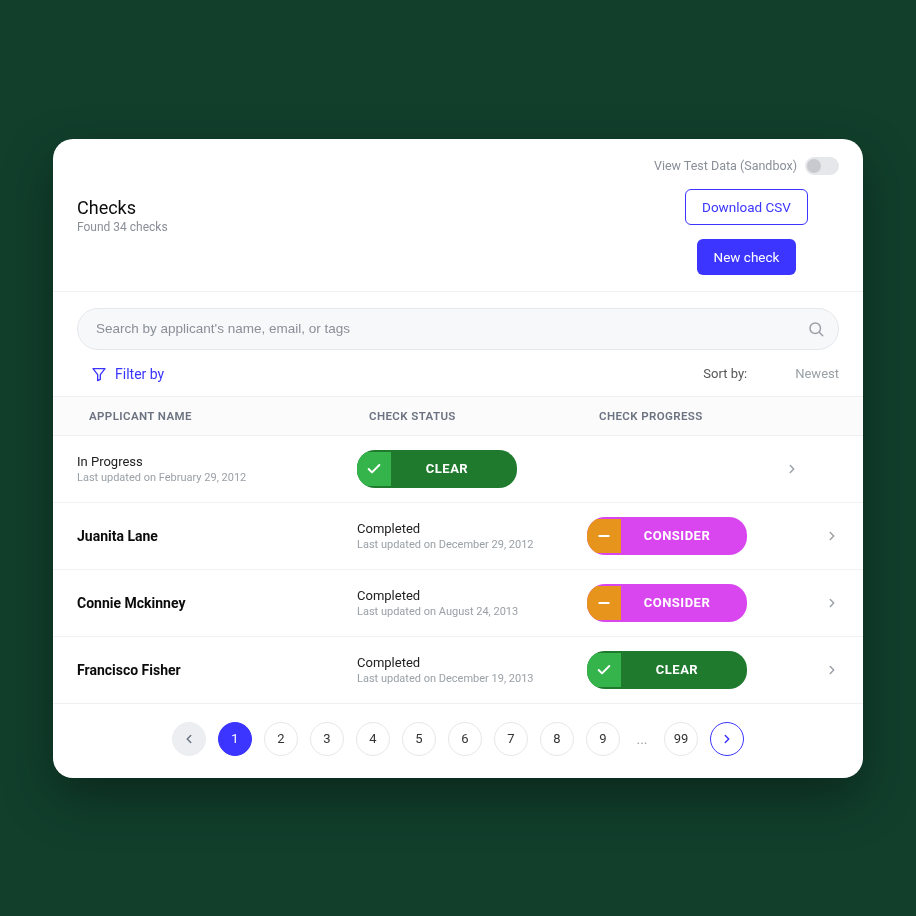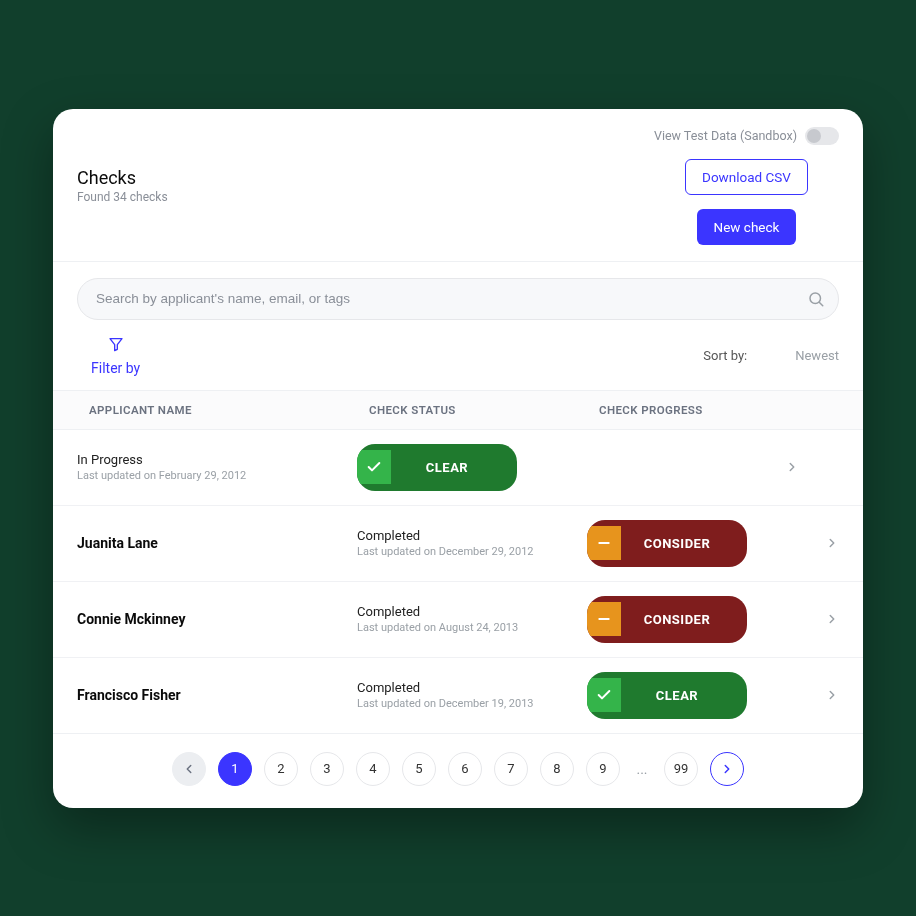--- a/index.html
+++ b/index.html
@@ -121,21 +121,20 @@
     padding: 16px 24px 14px 24px;
   }
   .filter-by {
     display: inline-flex;
     align-items: center;
     gap: 8px;
     color: #3b35ff;
     font-size: 14px;
     cursor: pointer;
     padding-left:14px;
-    flex-direction:column;
   }
   .sort {
     display: flex;
     align-items: center;
     gap: 48px;
     font-size: 13px;
   }
   .sort .label { color: #555; }
   .sort .value { color: #9aa0a6; }
   .table {
@@ -175,21 +174,21 @@
     color: #9aa0a6;
     margin-top: 2px;
   }
   .progress {
     display: flex;
     justify-content: flex-start;
   }
   .pill {
     display: inline-flex;
     align-items: center;
-    height: 47px;
+    height: 38px;
     border-radius: 18px;
     overflow: hidden;
     min-width: 160px;
     justify-content: center;
   }
   .pill .circle {
     width: 34px;
     height: 34px;
     display: flex;
     align-items: center;
@@ -201,21 +200,21 @@
     flex: 1;
     text-align: center;
     color: #fff;
     font-size: 13px;
     font-weight: 700;
     letter-spacing: 0.5px;
     padding-right: 14px;
   }
   .pill.clear { background: #1f7a2e; }
   .pill.clear .circle { background: #34b44a; }
-  .pill.consider { background: #7f1d1d; }
+  .pill.consider { background: #d946ef; }
   .pill.consider .circle { background: #e7941d; }
   .row-chevron {
     display: flex;
     justify-content: flex-end;
     color: #9aa0a6;
   }
   .pagination {
     display: flex;
     align-items: center;
     justify-content: center;

